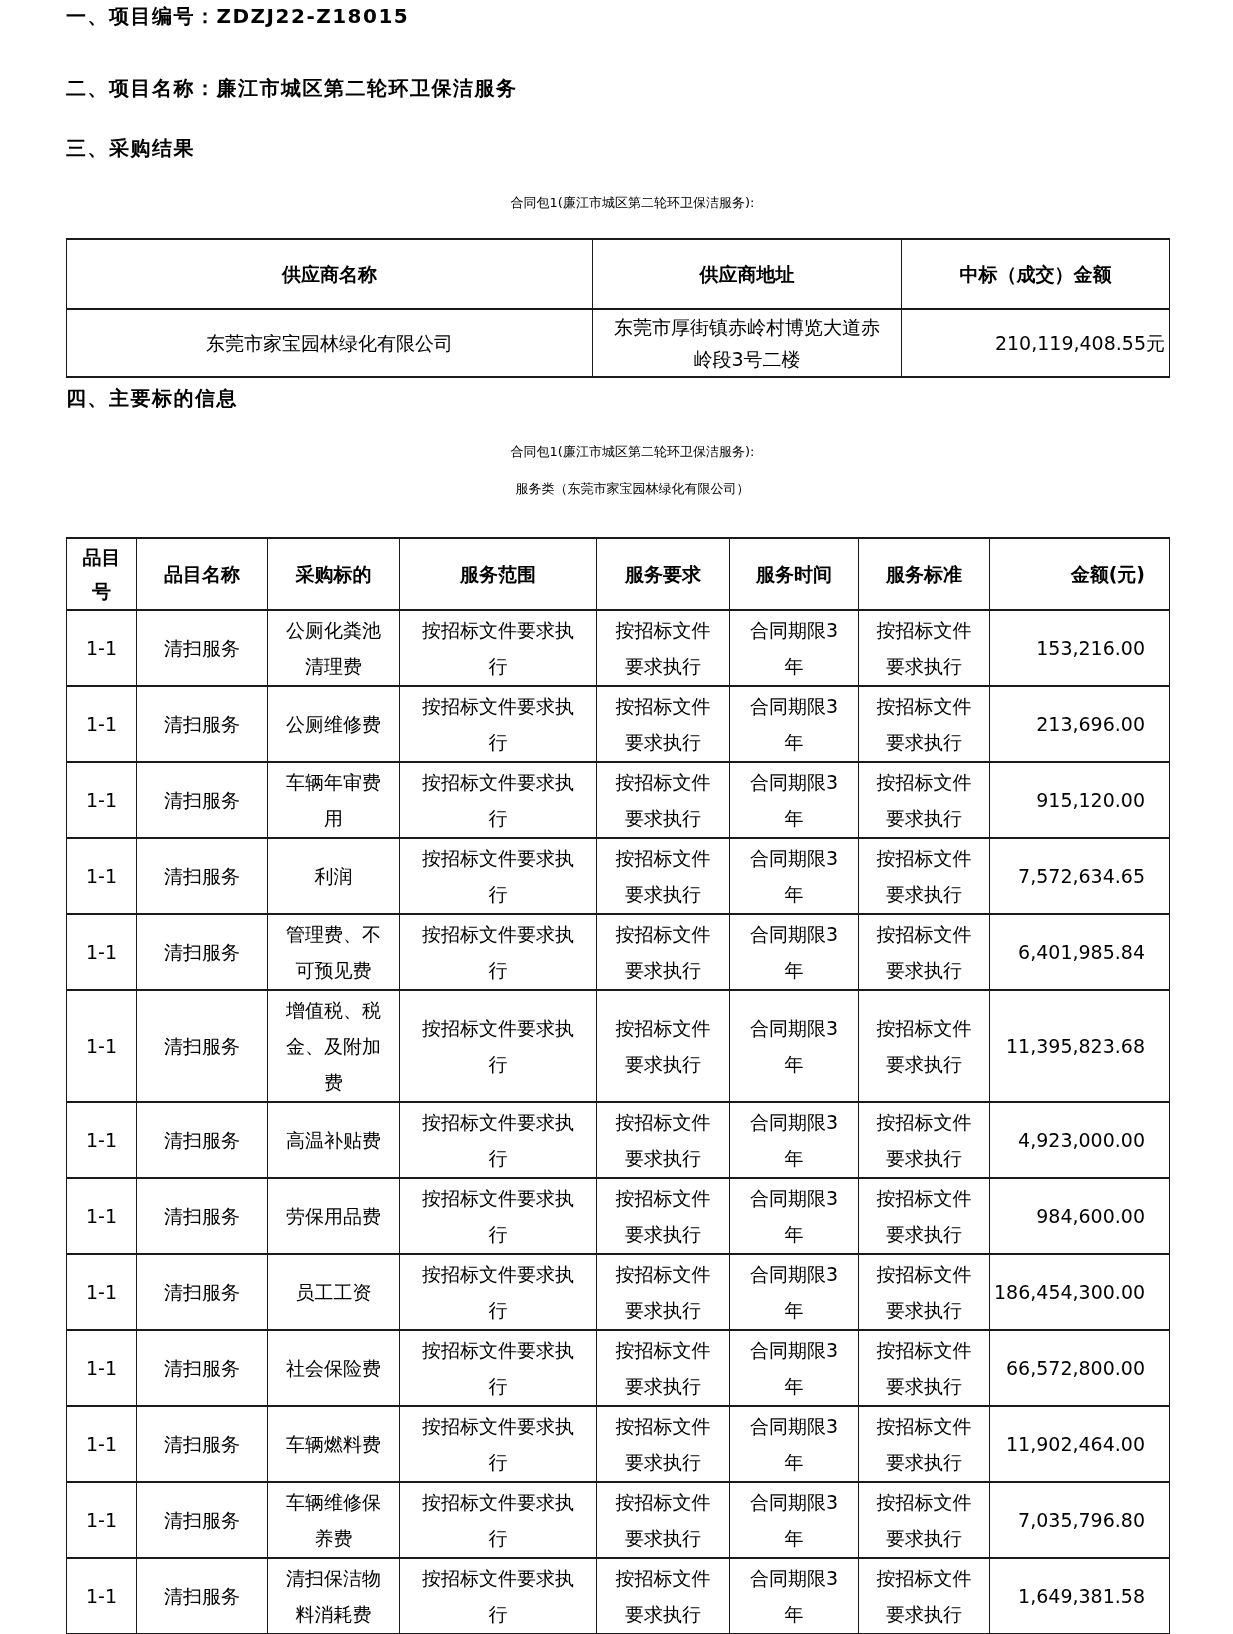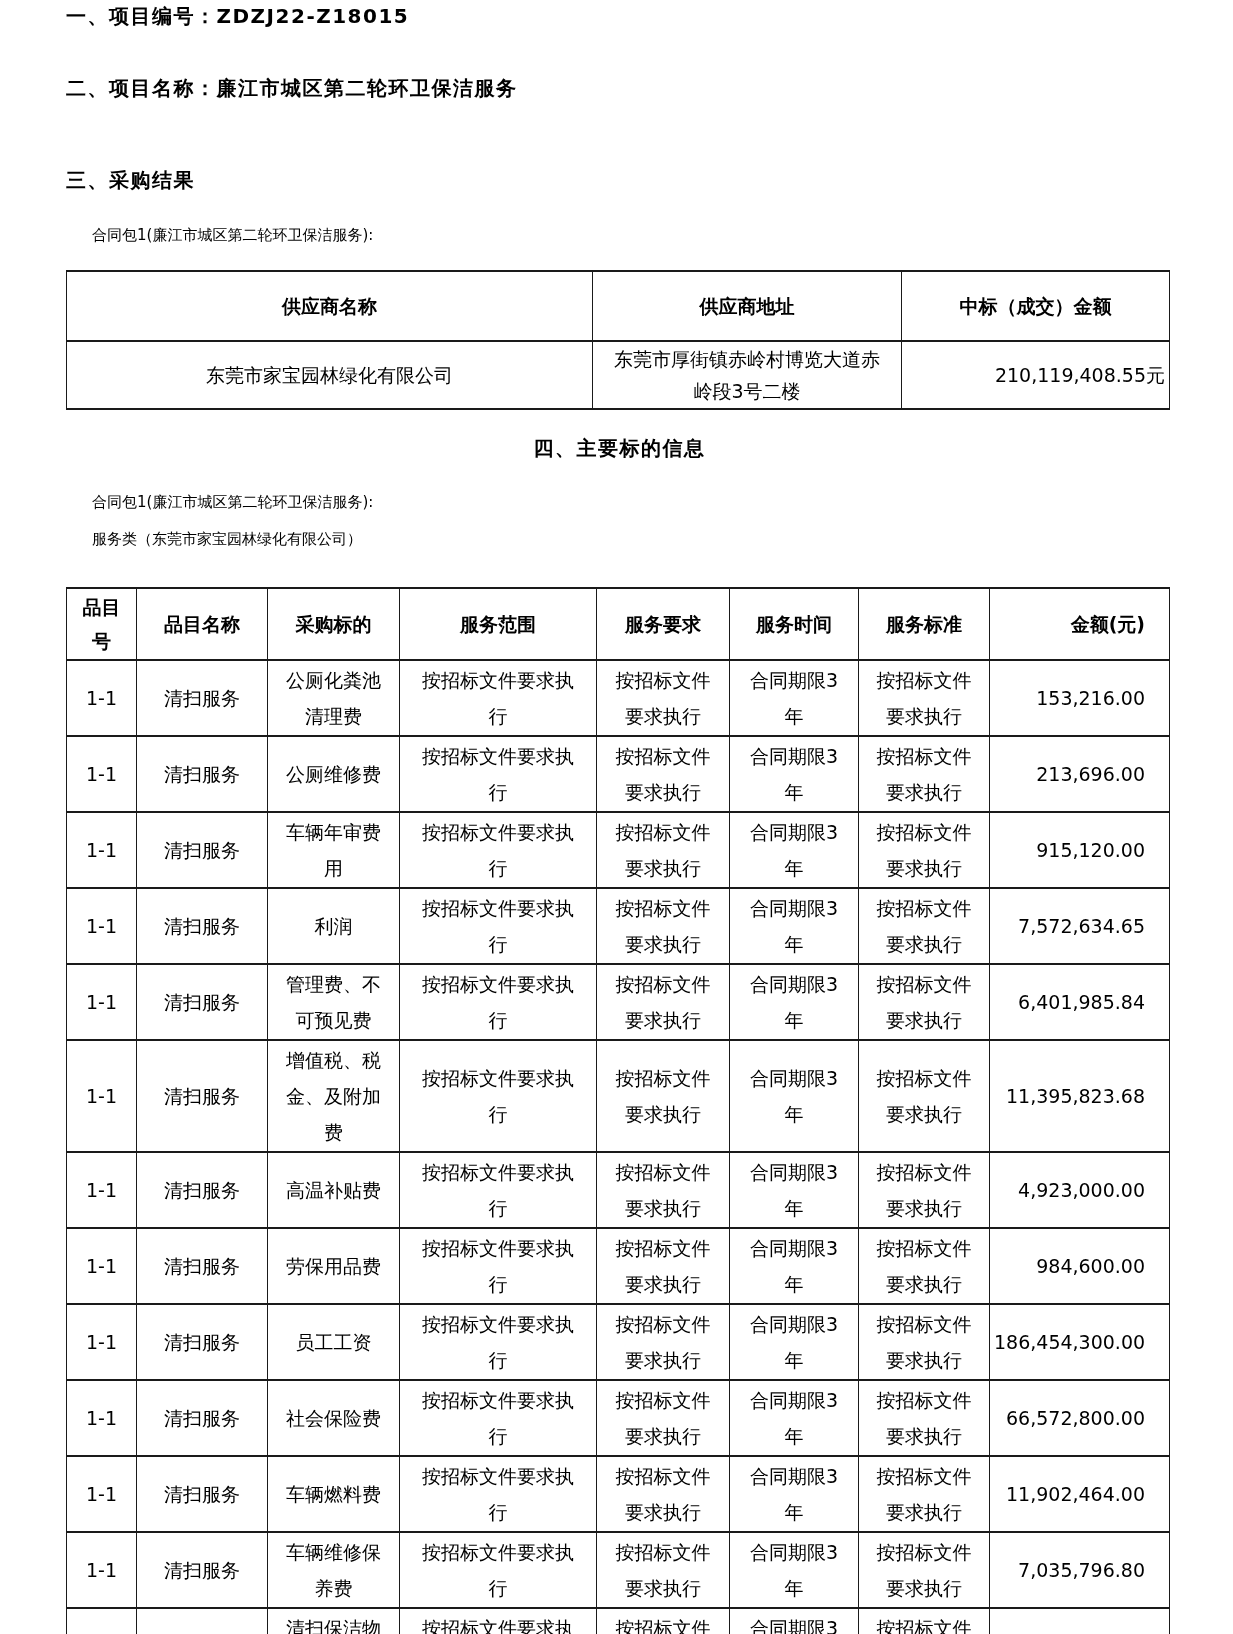--- a/index.html
+++ b/index.html
@@ -22,27 +22,28 @@
   }
   .h {
     font-size: 20px;
     font-weight: bold;
     line-height: 28px;
     letter-spacing: 1.5px;
     white-space: pre-line;
   }
   .h-1 { margin-top: 2px; }
   .h-2 { margin-top: 44px; }
-  .h-3 { margin-top: 64px; }
-  .h-4 { margin-top: 24px; text-align: center; }
+  .h-3 { margin-top: 32px; }
+  .h-4 { margin-top: 6px; }
   .para {
-    font-size: 15px;
+    font-size: 13px;
     line-height: 26px;
     margin-left: 26px;
     white-space: pre-line;
+    text-align: center;
   }
   .p-1 { margin-top: 28px; }
   .p-2 { margin-top: 27px; }
   .p-3 { margin-top: 11px; }
 
   table {
     border-collapse: collapse;
     table-layout: fixed;
     width: 1103px;
     font-size: 19px;

